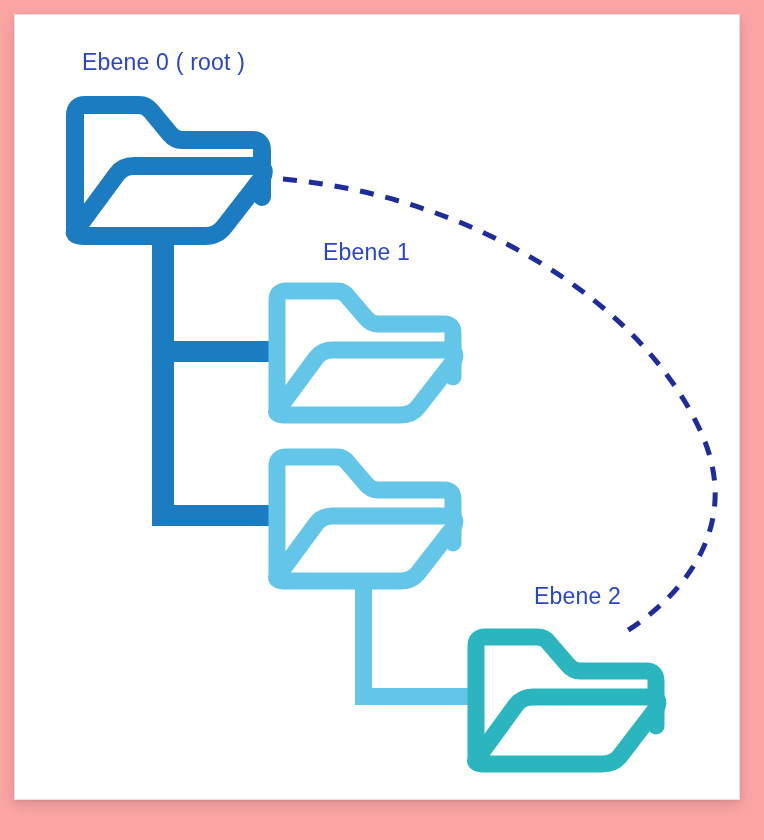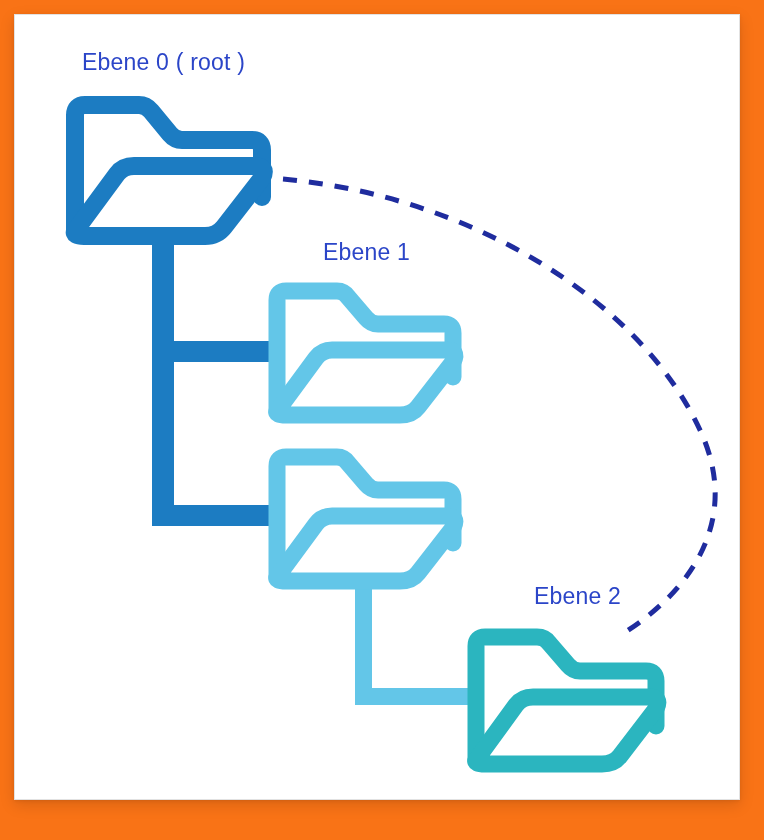--- a/index.html
+++ b/index.html
@@ -11,21 +11,21 @@
   body {
     width: 764px;
     height: 840px;
     font-family: "Liberation Sans", sans-serif;
     overflow: hidden;
   }
   #stage {
     position: relative;
     width: 764px;
     height: 840px;
-    background: #f97316;
+    background: #fca5a5;
   }
   #card {
     position: absolute;
     left: 14px;
     top: 14px;
     width: 726px;
     height: 786px;
     background: #ffffff;
     border: 1px solid #e2e2e2;
     box-shadow: 0 5px 14px rgba(0,0,0,0.13), 0 1px 3px rgba(0,0,0,0.08);

